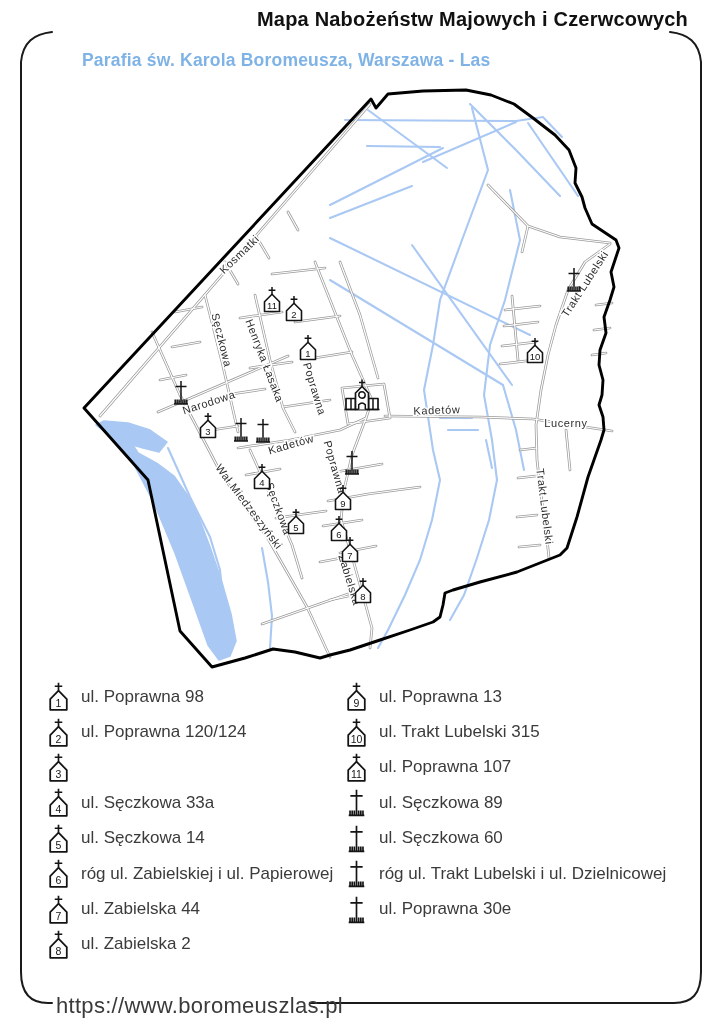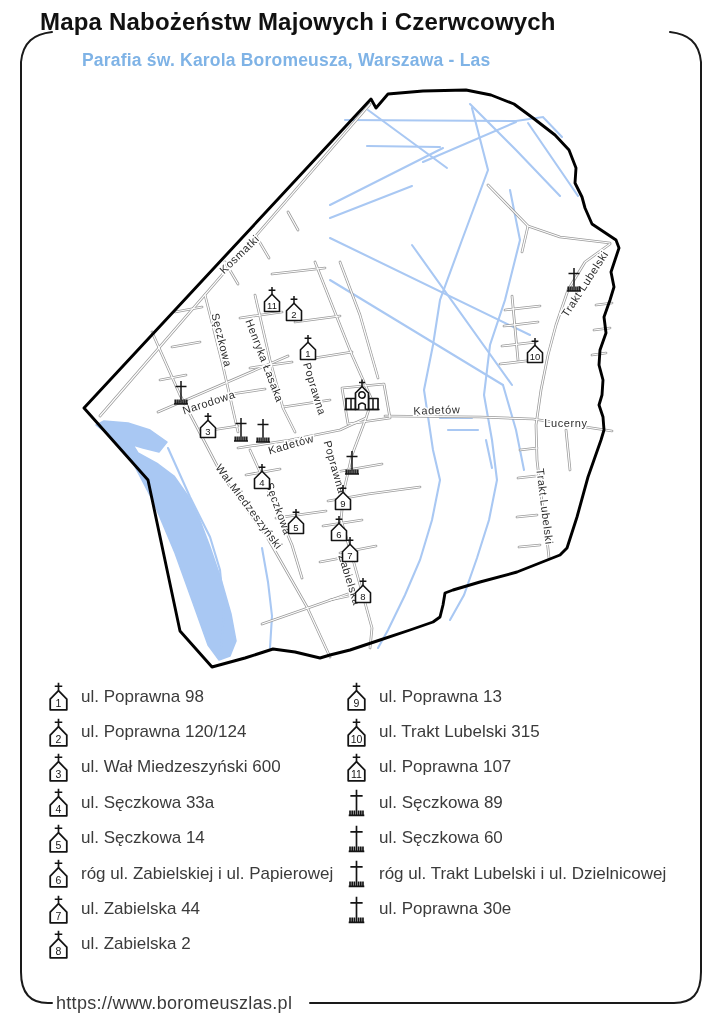--- a/index.html
+++ b/index.html
@@ -1,28 +1,28 @@
 <!DOCTYPE html>
 <html><head>
 <meta charset="utf-8">
 <style>
   html,body{margin:0;padding:0;background:#fff;}
   body{width:722px;height:1024px;position:relative;overflow:hidden;
        font-family:"Liberation Sans","DejaVu Sans",sans-serif;}
   .page-title{position:absolute;left:40px;top:8px;width:648px;
-      font-size:24px;font-weight:700;letter-spacing:.2px;color:#111;white-space:nowrap;}
+      font-size:20px;font-weight:700;letter-spacing:.2px;color:#111;white-space:nowrap;text-align:right;}
   .page-subtitle{position:absolute;left:42px;top:50px;
       font-size:17.5px;font-weight:700;color:#7fb3e6;letter-spacing:.2px;white-space:nowrap;margin-left:40px;}
   #map-svg{position:absolute;left:0;top:0;}
   .legend{position:absolute;left:0;top:679px;width:722px;}
   .legend-col{position:absolute;top:0;}
   .legend-row{display:flex;align-items:center;height:35.4px;gap:11px;}
   .legend-icon{width:24px;display:flex;justify-content:center;align-items:center;}
   .legend-label{font-size:17px;color:#3b3b3b;white-space:nowrap;}
-  .footer-url{position:absolute;left:56px;top:993px;font-size:18px;color:#3a3a3a;letter-spacing:.3px;}
+  .footer-url{position:absolute;left:56px;top:993px;font-size:22px;color:#3a3a3a;letter-spacing:.3px;}
   svg text{font-family:"Liberation Sans","DejaVu Sans",sans-serif;}
 </style>
 </head>
 <body>
 
 <div class="page-title">Mapa Nabożeństw Majowych i Czerwcowych</div>
 <div class="page-subtitle">Parafia św. Karola Boromeusza, Warszawa - Las</div>
 
 <svg id="map-svg" width="722" height="1024" viewBox="0 0 722 1024">
     <polygon points="84,408 371,99 376,108 388,94 423,91 466,90 491,95 514,104 533,118 555,135 569,150 576,168 575,183 582,197 585,208 592,224 616,240 619,248 615,260 611,272 614,287 610,300 604,317 606,333 600,350 599,365 603,380 602,395 599,405 603,417 604,430 601,440 588,477 577,517 567,548 560,555 517,572 480,582 453,590 445,593 443,605 440,617 433,622 410,630 380,640 350,650 330,655 320,658 295,652 273,649 245,658 212,667 180,631 148,480" fill="#ffffff"></polygon>
@@ -276,21 +276,20 @@
         <span class="legend-label">ul. Poprawna 120/124</span>
       </div>
       <div class="legend-row">
         <span class="legend-icon">
           <svg width="21" height="31" viewBox="-9.5 -15.5 19 28">
     <path d="M0,-14 L0,-7 M-3.4,-10.8 L3.4,-10.8" stroke="#141414" stroke-width="1.5" fill="none"></path>
     <path d="M-7.5,10.5 L-7.5,0.8 L0,-6.8 L7.5,0.8 L7.5,10.5 Z" fill="#fff" stroke="#141414" stroke-width="1.6" stroke-linejoin="round"></path>
     <text x="0" y="8" text-anchor="middle" font-size="9.5" fill="#141414">3</text>
           </svg>
         </span>
-        <span class="legend-label">ul. Wał Miedzeszyński 600</span>
       </div>
       <div class="legend-row">
         <span class="legend-icon">
           <svg width="21" height="31" viewBox="-9.5 -15.5 19 28">
     <path d="M0,-14 L0,-7 M-3.4,-10.8 L3.4,-10.8" stroke="#141414" stroke-width="1.5" fill="none"></path>
     <path d="M-7.5,10.5 L-7.5,0.8 L0,-6.8 L7.5,0.8 L7.5,10.5 Z" fill="#fff" stroke="#141414" stroke-width="1.6" stroke-linejoin="round"></path>
     <text x="0" y="8" text-anchor="middle" font-size="9.5" fill="#141414">4</text>
           </svg>
         </span>
         <span class="legend-label">ul. Sęczkowa 33a</span>

